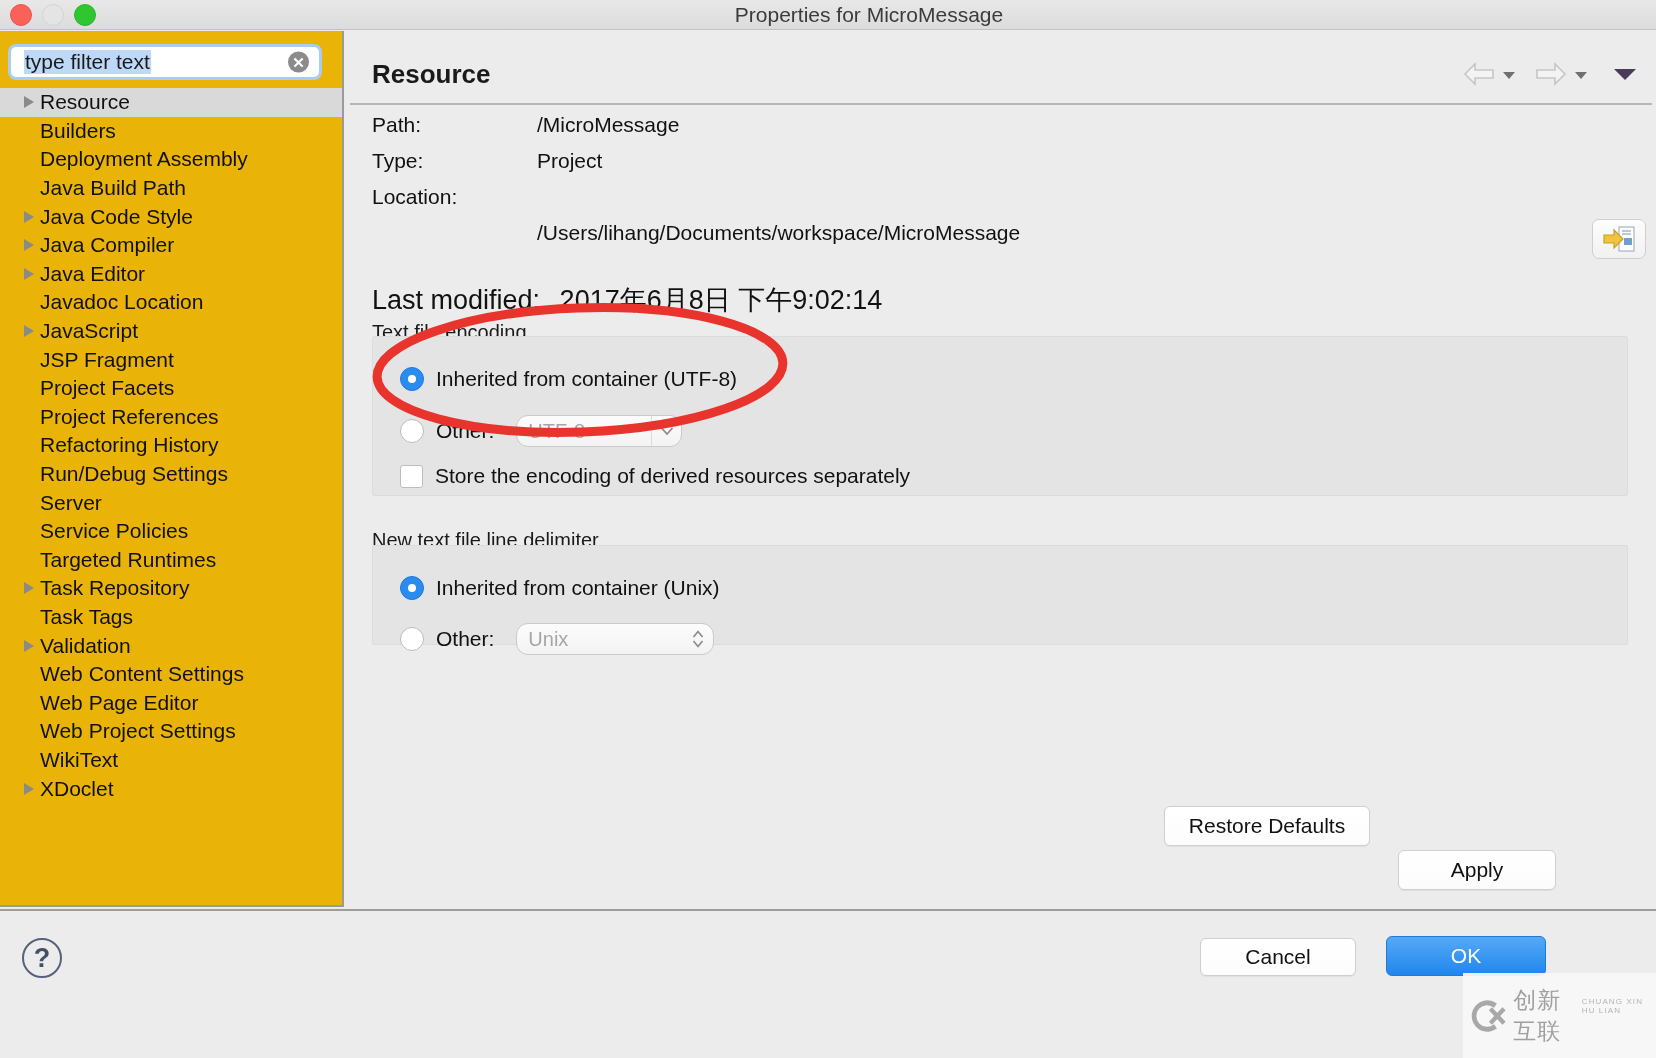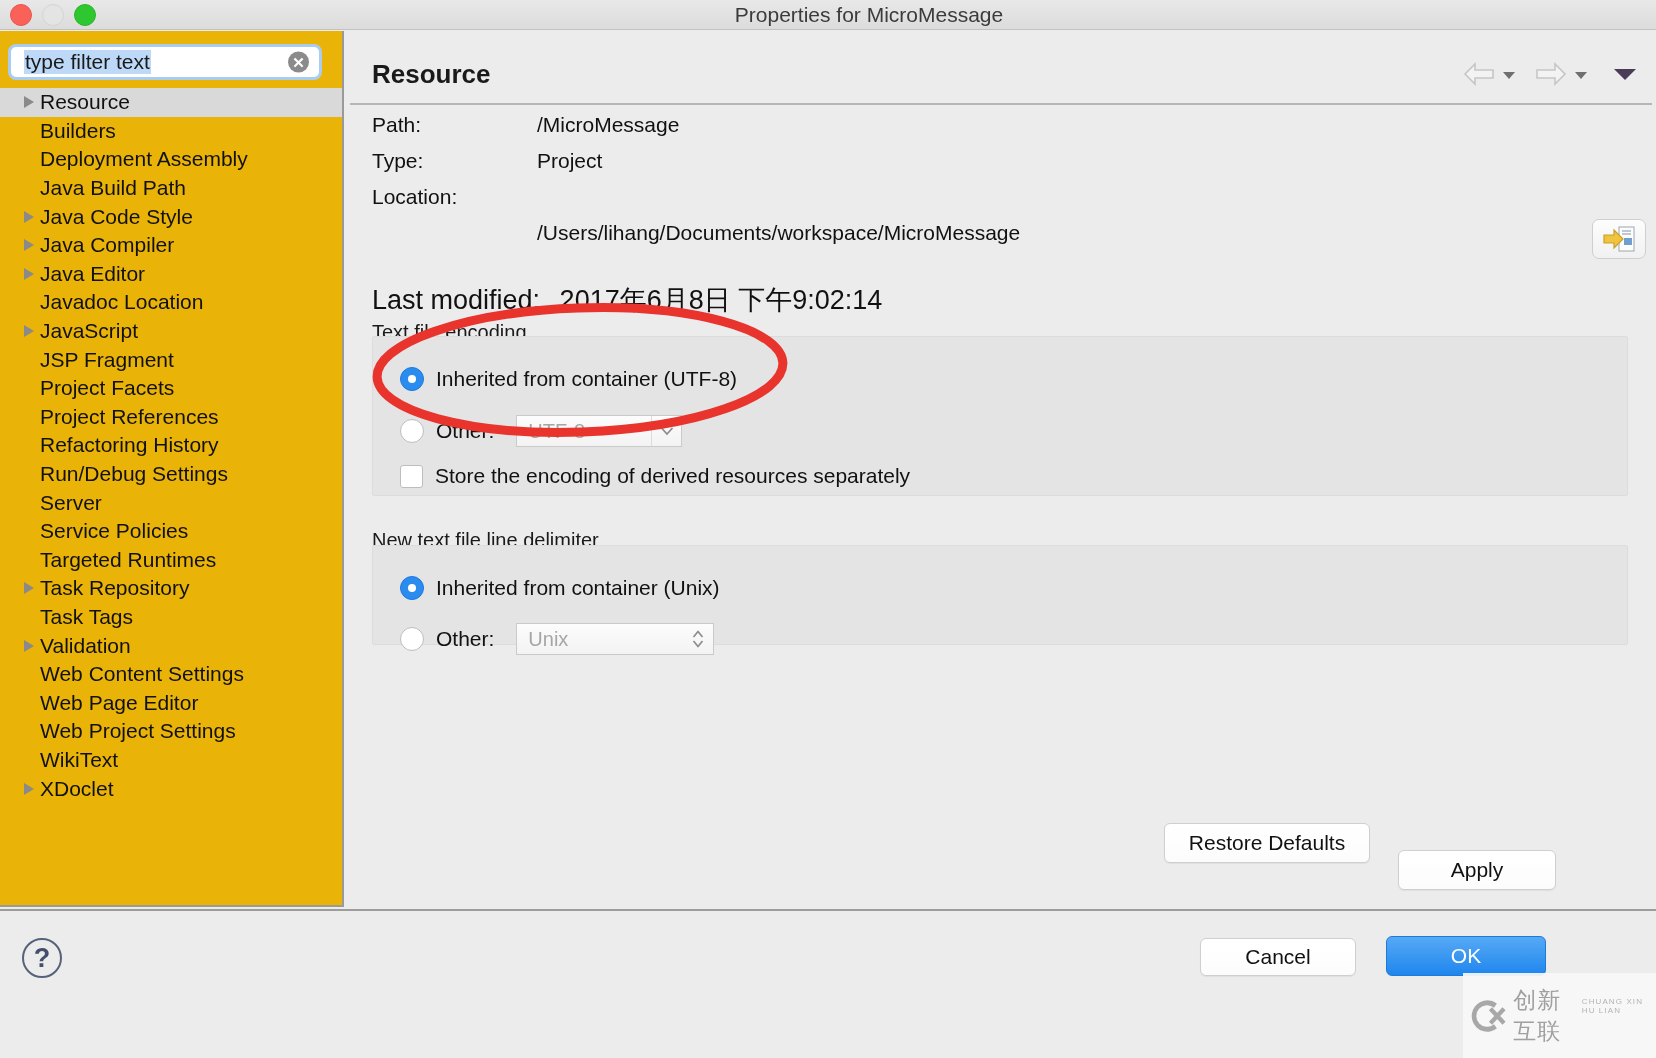--- a/index.html
+++ b/index.html
@@ -161,21 +161,21 @@
     width: 23px; height: 23px; min-width: 23px;
     background: #fff; border: 1px solid #bdbdbd; border-radius: 3px;
     margin-right: 12px;
   }
 
   .combo {
     position: relative;
     height: 32px;
     background: linear-gradient(#fcfcfc, #f3f3f3);
     border: 1px solid #cacaca;
-    border-radius: 0;
+    border-radius: 12px;
     display: flex; align-items: center;
   }
   .combo .combo-val {
     padding-left: 11px;
     font-size: 20px; color: #a6a6a6;
   }
   .combo .combo-arrow {
     position: absolute; right: 0; top: 0; bottom: 0; width: 30px;
     border-left: 1px solid #dcdcdc;
     display: flex; align-items: center; justify-content: center;
@@ -184,21 +184,21 @@
 
   
   .btn {
     background: linear-gradient(#ffffff, #fcfcfc);
     border: 1px solid #cfcfcf;
     border-radius: 6px;
     font-size: 21px; color: #111;
     display: flex; align-items: center; justify-content: center;
     box-shadow: 0 1px 1px rgba(0,0,0,0.06);
   }
-  #restore-defaults-button { position: absolute; left: 818px; top: 792px; width: 206px; height: 40px; }
+  #restore-defaults-button { position: absolute; left: 818px; top: 775px; width: 206px; height: 40px; }
   #apply-button { position: absolute; left: 1052px; top: 819px; width: 158px; height: 40px; }
 
   
   .bottombar {
     position: absolute; left: 0; top: 909px; width: 1656px; height: 149px;
     background: #ececec;
     border-top: 2px solid #9c9c9c;
   }
   .help-icon {
     position: absolute; left: 22px; top: 27px;

